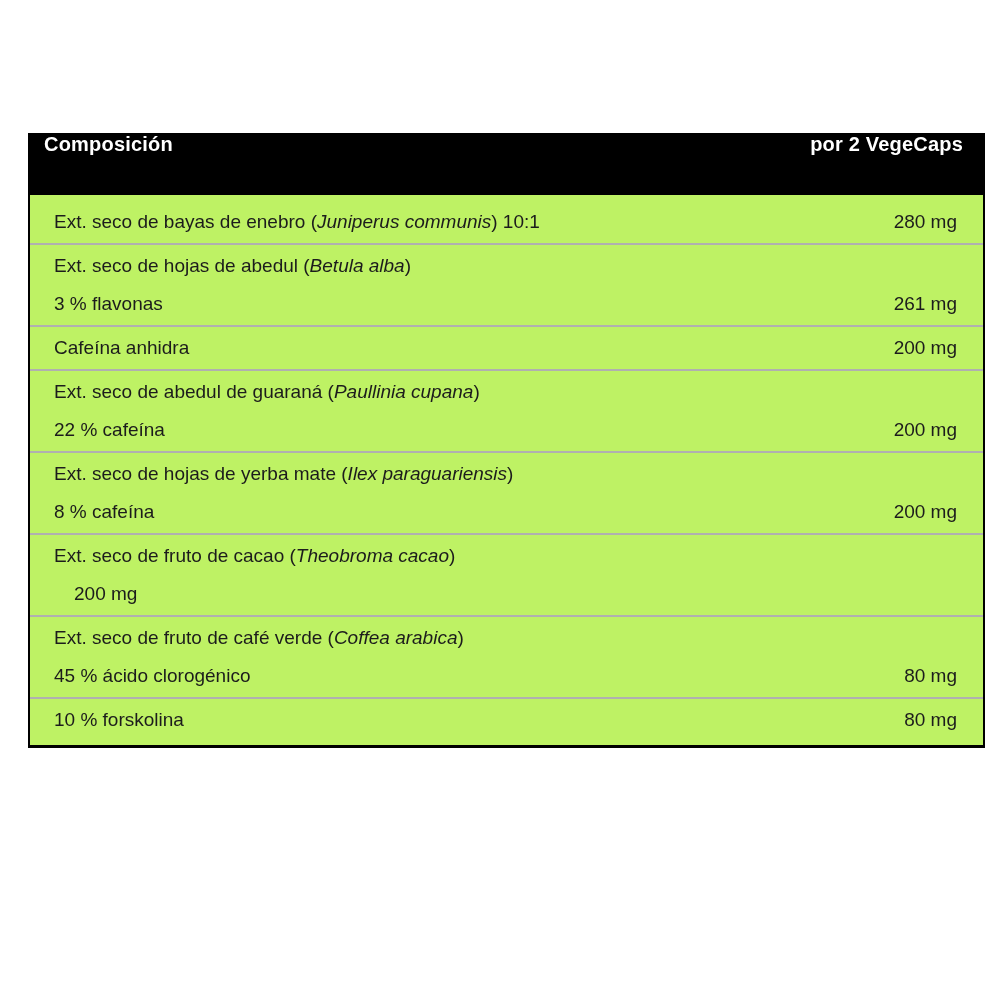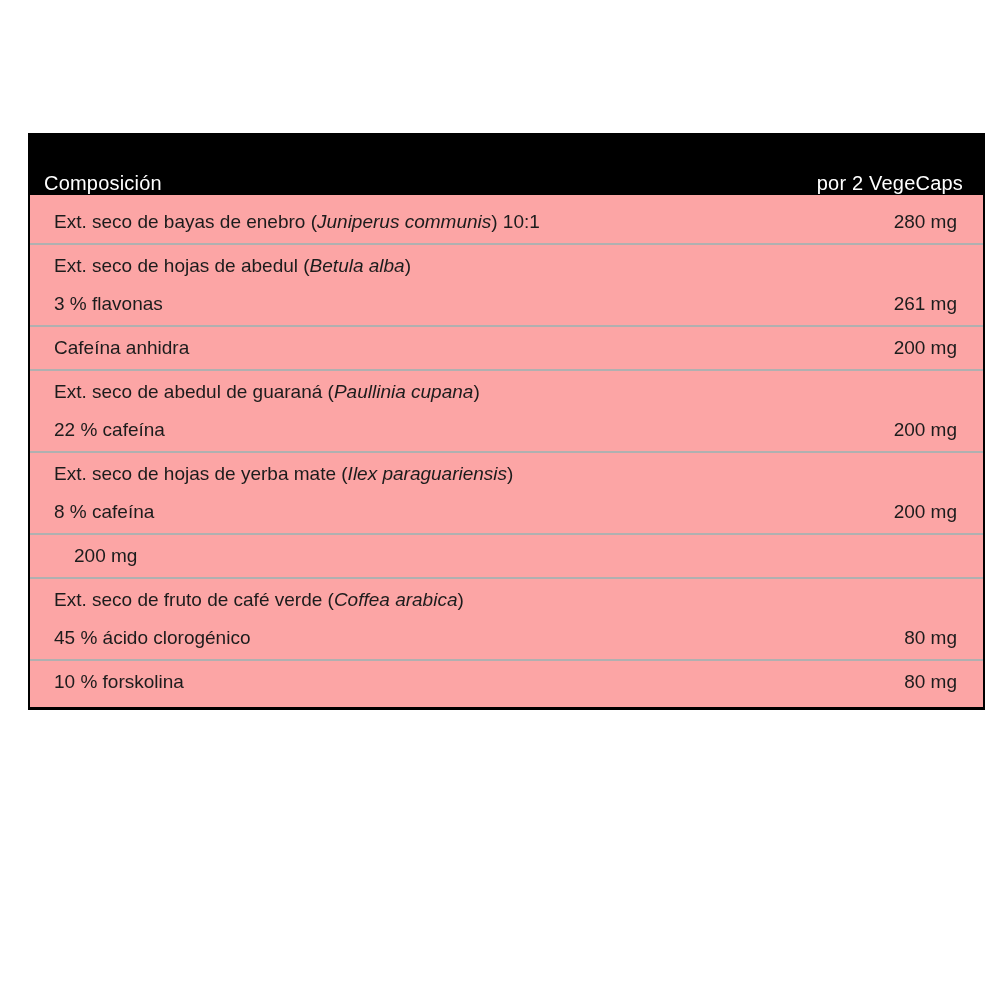--- a/index.html
+++ b/index.html
@@ -20,33 +20,33 @@
     left: 28px;
     top: 133px;
     width: 957px;
     box-sizing: border-box;
   }
   .thead {
     background: var(--header-bg, #000000);
     color: var(--header-text, #ffffff);
     height: 62px;
     display: flex;
-    align-items: flex-end;
+    align-items: flex-start;
     justify-content: space-between;
     padding: 0 22px 0 16px;
-    font-weight: normal;
+    font-weight: bold;
     font-size: 20px;
     letter-spacing: 0.2px;
     box-sizing: border-box;
   }
   .tbody {
     border-left: 2px solid var(--border, #000000);
     border-right: 2px solid var(--border, #000000);
     border-bottom: 3px solid var(--border, #000000);
-    background: #fca5a5;
+    background: #bef264;
   }
   .row {
     padding: 2px 0;
     border-bottom: 2px solid var(--divider, #b0b0b0);
   }
   .row:first-child {
     padding-top: 8px;
   }
   .row:last-child {
     border-bottom: none;
@@ -120,20 +120,24 @@
             <span class="ingredient"><span>Ext. seco de hojas de yerba mate (</span><i>Ilex paraguariensis</i><span>)</span></span>
             <span class="amount"></span>
           </div>
           <div class="line">
             <span class="ingredient"><span>8 % cafeína</span></span>
             <span class="amount">200 mg</span>
           </div>
         </div>
         <div class="row">
           <div class="line">
+            <span class="ingredient"><span>Ext. seco de fruto de cacao (</span><i>Theobroma cacao</i><span>)</span></span>
+            <span class="amount"></span>
+          </div>
+          <div class="line">
             <span class="amount">200 mg</span>
           </div>
         </div>
         <div class="row">
           <div class="line">
             <span class="ingredient"><span>Ext. seco de fruto de café verde (</span><i>Coffea arabica</i><span>)</span></span>
             <span class="amount"></span>
           </div>
           <div class="line">
             <span class="ingredient"><span>45 % ácido clorogénico</span></span>

